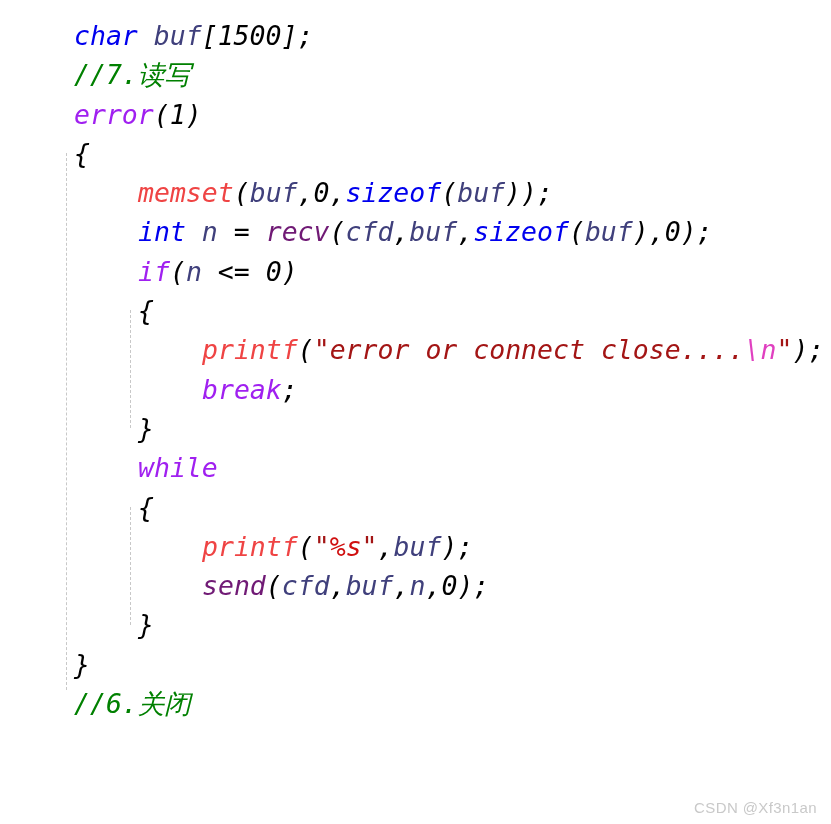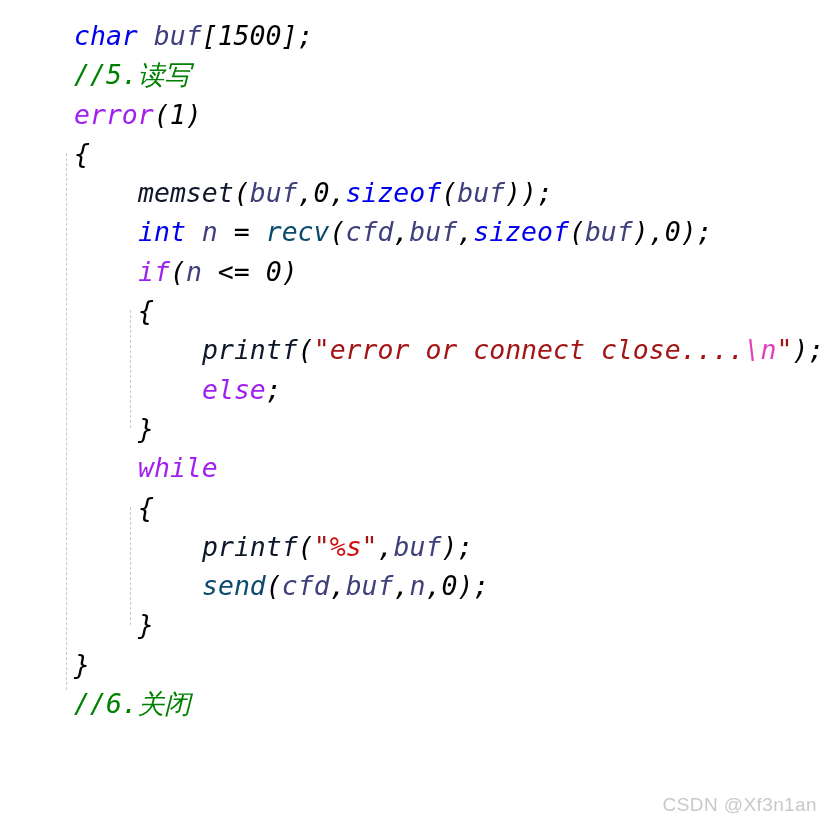--- a/index.html
+++ b/index.html
@@ -40,70 +40,70 @@
   }
   .line .txt {
     display: inline;
   }
 
   
   .t-kw      { color: #0000ee; }            
   .t-ctl     { color: #a020f0; }            
   .t-cmt     { color: #008000; }            
   .t-id      { color: #40407c; }            
-  .t-lib     { color: #0f172a; }            
+  .t-lib     { color: #ef4444; }            
   .t-str     { color: #a31515; }            
   .t-fmt     { color: #d01010; }            
   .t-esc     { color: #e040c0; }            
   .t-num     { color: #000000; }
   .t-punc    { color: #000000; }
-  .t-fn      { color: #0c4a6e; }            
+  .t-fn      { color: #701a75; }            
 
   
   .guide {
     position: absolute;
     width: 0;
     border-left: 1.5px dashed #c8c8c8;
     pointer-events: none;
   }
 
   
   #watermark {
     position: absolute;
     right: 14px;
     bottom: 8px;
     font-family: "Liberation Sans", sans-serif;
-    font-size: 19px;
+    font-size: 15px;
     color: #c9c9c9;
     letter-spacing: 0.4px;
     user-select: none;
   }
 </style>
 </head>
 <body>
 
 <div id="screenshot">
 
   <div id="guides">
       <div class="guide" style="left: 66px; top: 153px; height: 537px;"></div>
       <div class="guide" style="left: 130px; top: 310px; height: 118px;"></div>
       <div class="guide" style="left: 130px; top: 507px; height: 118px;"></div>
     </div>
 
   <div id="code">
       <div class="line"><span class="txt t-kw">char</span><span class="txt t-punc"> </span><span class="txt t-id">buf</span><span class="txt t-punc">[</span><span class="txt t-num">1500</span><span class="txt t-punc">];</span></div>
-      <div class="line"><span class="txt t-cmt">//5.读写</span></div>
+      <div class="line"><span class="txt t-cmt">//7.读写</span></div>
       <div class="line"><span class="txt t-ctl">error</span><span class="txt t-punc">(</span><span class="txt t-num">1</span><span class="txt t-punc">)</span></div>
       <div class="line"><span class="txt t-punc">{</span></div>
       <div class="line"><span class="txt" style="display: inline-block; width: 64px;"></span><span class="txt t-lib">memset</span><span class="txt t-punc">(</span><span class="txt t-id">buf</span><span class="txt t-punc">,</span><span class="txt t-num">0</span><span class="txt t-punc">,</span><span class="txt t-kw">sizeof</span><span class="txt t-punc">(</span><span class="txt t-id">buf</span><span class="txt t-punc">));</span></div>
       <div class="line"><span class="txt" style="display: inline-block; width: 64px;"></span><span class="txt t-kw">int</span><span class="txt t-punc"> </span><span class="txt t-id">n</span><span class="txt t-punc"> = </span><span class="txt t-fn">recv</span><span class="txt t-punc">(</span><span class="txt t-id">cfd</span><span class="txt t-punc">,</span><span class="txt t-id">buf</span><span class="txt t-punc">,</span><span class="txt t-kw">sizeof</span><span class="txt t-punc">(</span><span class="txt t-id">buf</span><span class="txt t-punc">),</span><span class="txt t-num">0</span><span class="txt t-punc">);</span></div>
       <div class="line"><span class="txt" style="display: inline-block; width: 64px;"></span><span class="txt t-ctl">if</span><span class="txt t-punc">(</span><span class="txt t-id">n</span><span class="txt t-punc"> &lt;= </span><span class="txt t-num">0</span><span class="txt t-punc">)</span></div>
       <div class="line"><span class="txt" style="display: inline-block; width: 64px;"></span><span class="txt t-punc">{</span></div>
       <div class="line"><span class="txt" style="display: inline-block; width: 128px;"></span><span class="txt t-lib">printf</span><span class="txt t-punc">(</span><span class="txt t-str">"error or connect close....</span><span class="txt t-esc">\n</span><span class="txt t-str">"</span><span class="txt t-punc">);</span></div>
-      <div class="line"><span class="txt" style="display: inline-block; width: 128px;"></span><span class="txt t-ctl">else</span><span class="txt t-punc">;</span></div>
+      <div class="line"><span class="txt" style="display: inline-block; width: 128px;"></span><span class="txt t-ctl">break</span><span class="txt t-punc">;</span></div>
       <div class="line"><span class="txt" style="display: inline-block; width: 64px;"></span><span class="txt t-punc">}</span></div>
       <div class="line"><span class="txt" style="display: inline-block; width: 64px;"></span><span class="txt t-ctl">while</span></div>
       <div class="line"><span class="txt" style="display: inline-block; width: 64px;"></span><span class="txt t-punc">{</span></div>
       <div class="line"><span class="txt" style="display: inline-block; width: 128px;"></span><span class="txt t-lib">printf</span><span class="txt t-punc">(</span><span class="txt t-str">"</span><span class="txt t-fmt">%s</span><span class="txt t-str">"</span><span class="txt t-punc">,</span><span class="txt t-id">buf</span><span class="txt t-punc">);</span></div>
       <div class="line"><span class="txt" style="display: inline-block; width: 128px;"></span><span class="txt t-fn">send</span><span class="txt t-punc">(</span><span class="txt t-id">cfd</span><span class="txt t-punc">,</span><span class="txt t-id">buf</span><span class="txt t-punc">,</span><span class="txt t-id">n</span><span class="txt t-punc">,</span><span class="txt t-num">0</span><span class="txt t-punc">);</span></div>
       <div class="line"><span class="txt" style="display: inline-block; width: 64px;"></span><span class="txt t-punc">}</span></div>
       <div class="line"><span class="txt t-punc">}</span></div>
       <div class="line"><span class="txt t-cmt">//6.关闭</span></div>
     </div>
 

